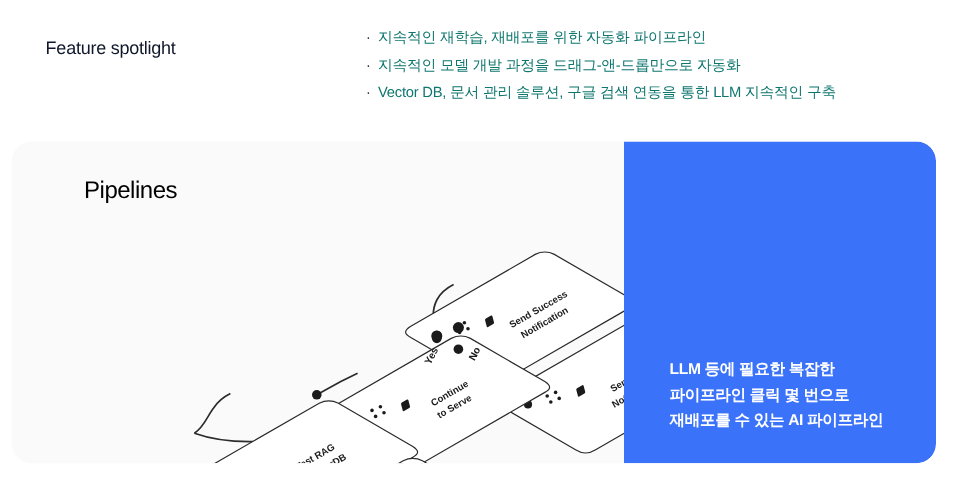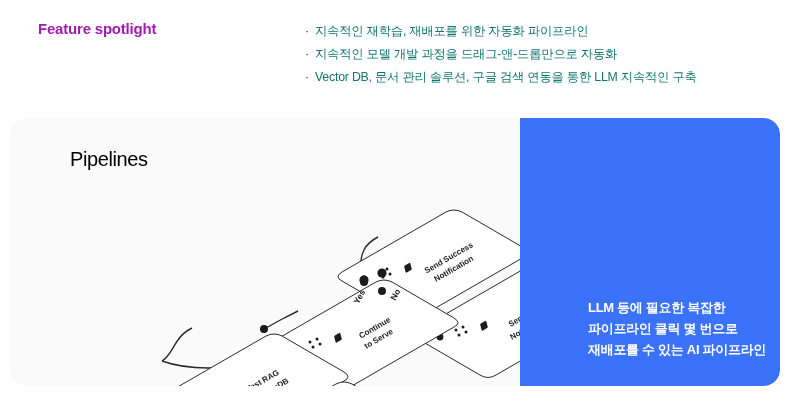--- a/index.html
+++ b/index.html
@@ -7,22 +7,22 @@
     width: 799px; height: 407px;
     background: #ffffff;
     font-family: "Liberation Sans", "DejaVu Sans", sans-serif;
     overflow: hidden;
   }
   .page { position: relative; width: 799px; height: 407px; background: #ffffff; }
 
   
   .header { position: absolute; left: 0; top: 0; width: 799px; height: 110px; }
   .spotlight-title {
-    position: absolute; left: 38px; top: 20px;
-    font-size: 15px; font-weight: 700; color: #a21caf;
+    position: absolute; left: 38px; top: 32px;
+    font-size: 15px; font-weight: 400; color: #0f172a;
     letter-spacing: -0.2px;
   }
   .bullets { position: absolute; left: 305px; top: 22px; width: 480px; }
   .bullet { display: flex; align-items: flex-start; margin-bottom: 5px; }
   .bullet-dot {
     width: 10px; flex: 0 0 10px; color: #16161d;
     font-size: 12px; line-height: 18px; text-align: left;
   }
   .bullet-text {
     font-size: 12.3px; line-height: 18px; color: #0f766e;
@@ -48,21 +48,21 @@
     position: absolute; right: 0; top: 0;
     width: 260px; height: 268px;
     background: #3b72fa;
     border-radius: 0 16px 16px 0;
   }
   .blue-copy {
     position: absolute; left: 38px; bottom: 26px;
     color: #ffffff; font-size: 13px; font-weight: 700;
     line-height: 21px; letter-spacing: -0.3px;
   }
-  .blue-copy div { white-space: nowrap; margin-left: 30px; }
+  .blue-copy div { white-space: nowrap; }
 
   
   .diagram { position: absolute; left: 0; top: 0; width: 770px; height: 268px; }
   .diagram svg { display: block; }
 </style>
 </head>
 <body>
 
 <div class="page">
 

